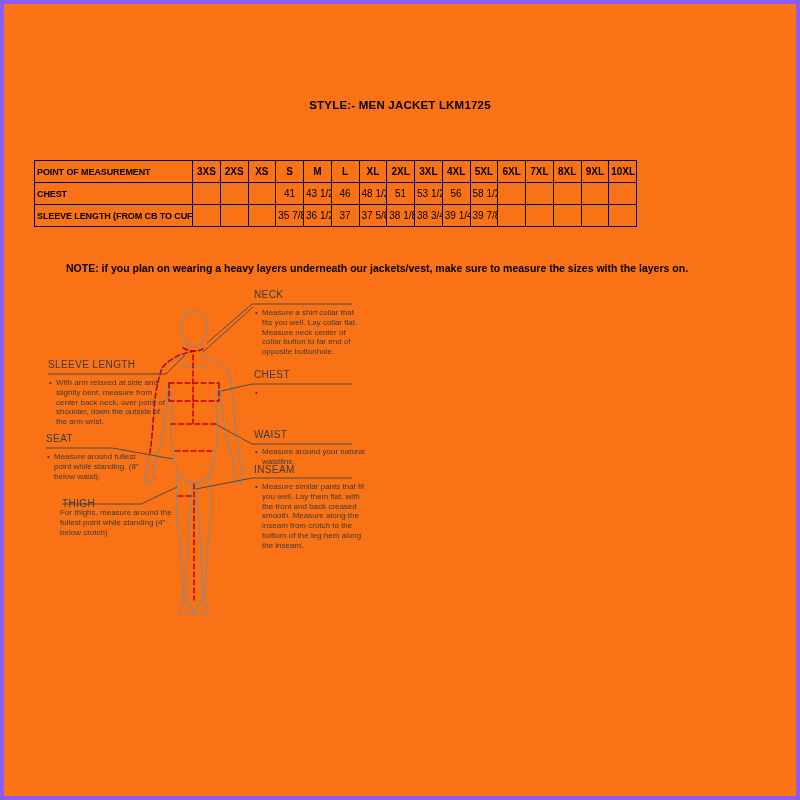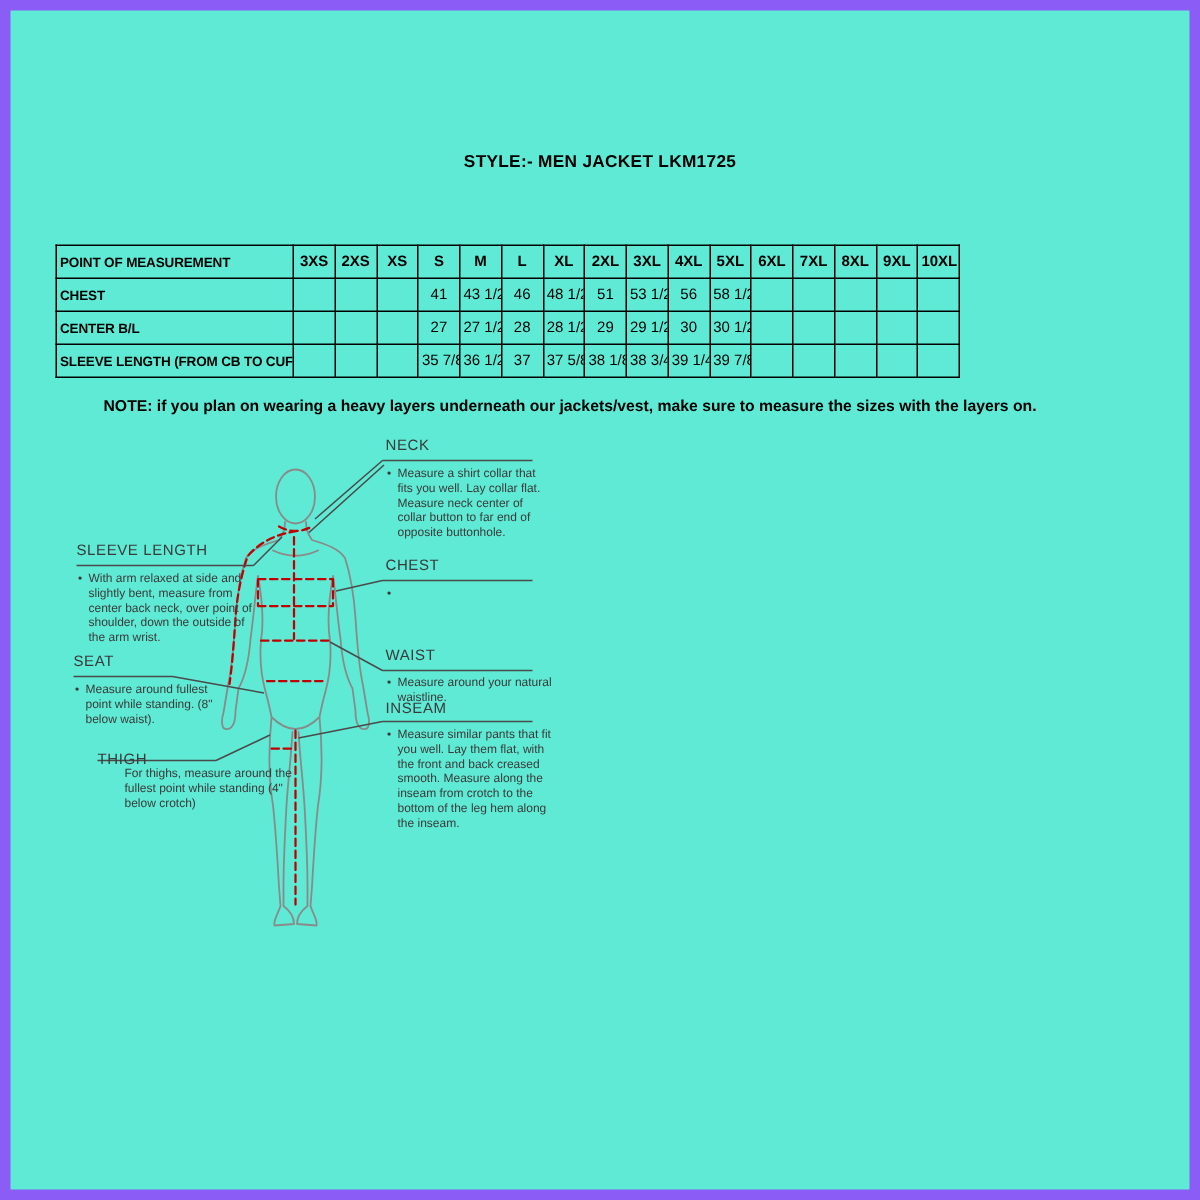--- a/index.html
+++ b/index.html
@@ -1,18 +1,18 @@
 <!DOCTYPE html>
 <html><head>
 <meta charset="utf-8">
 <style>
   html,body { margin:0; padding:0; background:#fff; }
   .page {
-    position:relative; width:800px; height:800px; background:#5eead4;
-    box-sizing:border-box; border:7px solid #8b5cf6; overflow:hidden;
+    position:relative; width:800px; height:800px; background:#f97316;
+    box-sizing:border-box; border:4px solid #8b5cf6; overflow:hidden;
     font-family:"Liberation Sans", sans-serif; color:#000;
   }
   .title {
     position:absolute; top:95px; left:0; width:100%;
     text-align:center; font-weight:bold; font-size:11.5px; letter-spacing:0.2px;
   }
   table.size {
     position:absolute; top:156px; left:30px; width:603px;
     border-collapse:collapse; table-layout:fixed;
   }
@@ -94,39 +94,20 @@
       <td></td>
       <td></td>
       <td>41</td>
       <td>43 1/2</td>
       <td>46</td>
       <td>48 1/2</td>
       <td>51</td>
       <td>53 1/2</td>
       <td>56</td>
       <td>58 1/2</td>
-      <td></td>
-      <td></td>
-      <td></td>
-      <td></td>
-      <td></td>
-    </tr>
-    <tr>
-      <td class="rowlabel">CENTER B/L</td>
-      <td></td>
-      <td></td>
-      <td></td>
-      <td>27</td>
-      <td>27 1/2</td>
-      <td>28</td>
-      <td>28 1/2</td>
-      <td>29</td>
-      <td>29 1/2</td>
-      <td>30</td>
-      <td>30 1/2</td>
       <td></td>
       <td></td>
       <td></td>
       <td></td>
       <td></td>
     </tr>
     <tr>
       <td class="rowlabel">SLEEVE LENGTH (FROM CB TO CUFF)</td>
       <td></td>
       <td></td>
@@ -225,18 +206,18 @@
     <div class="ddesc" style="left:4px; top:94px; width:112px;">
       <span class="bullet">•</span><span>With arm relaxed at side and slightly bent, measure from center back neck, over point of shoulder, down the outside of the arm wrist.</span>
     </div>
 
     <div class="dlabel" style="left:2px; top:149px;">SEAT</div>
     <div class="ddesc" style="left:2px; top:168px; width:100px;">
       <span class="bullet">•</span><span>Measure around fullest point while standing. (8" below waist).</span>
     </div>
 
     <div class="dlabel" style="left:18px; top:214px;">THIGH</div>
-    <div class="ddesc nobullet" style="left:14px; top:224px; width:112px;margin-left:20px;">
+    <div class="ddesc nobullet" style="left:14px; top:224px; width:112px;">
       <span>For thighs, measure around the fullest point while standing (4" below crotch)</span>
     </div>
 
   </div>
 </div>
 
 </body></html>

